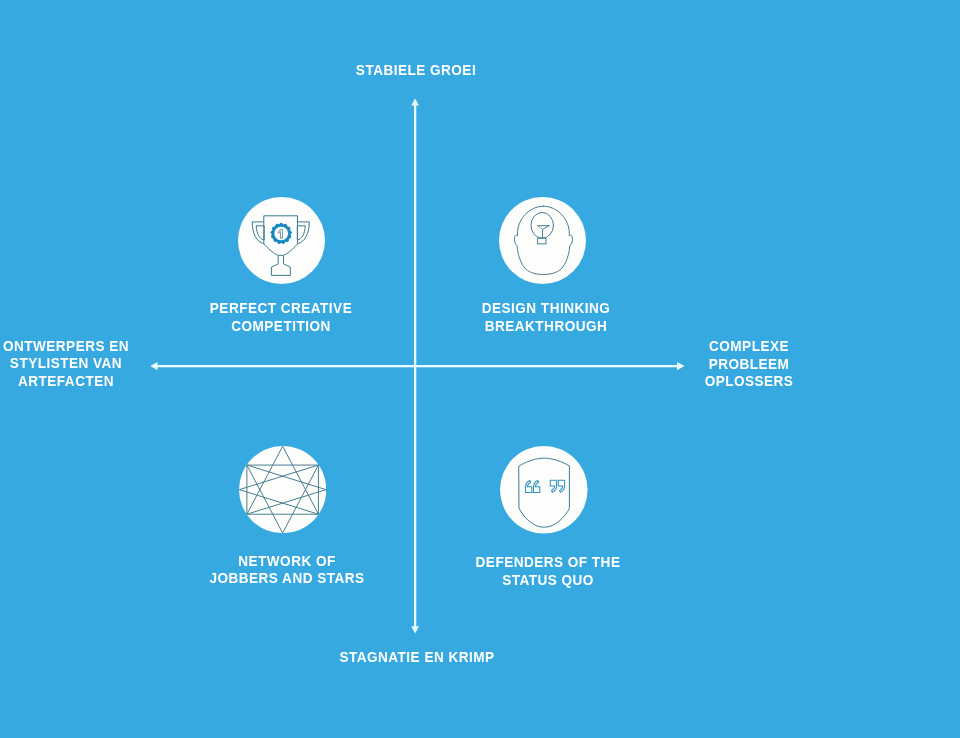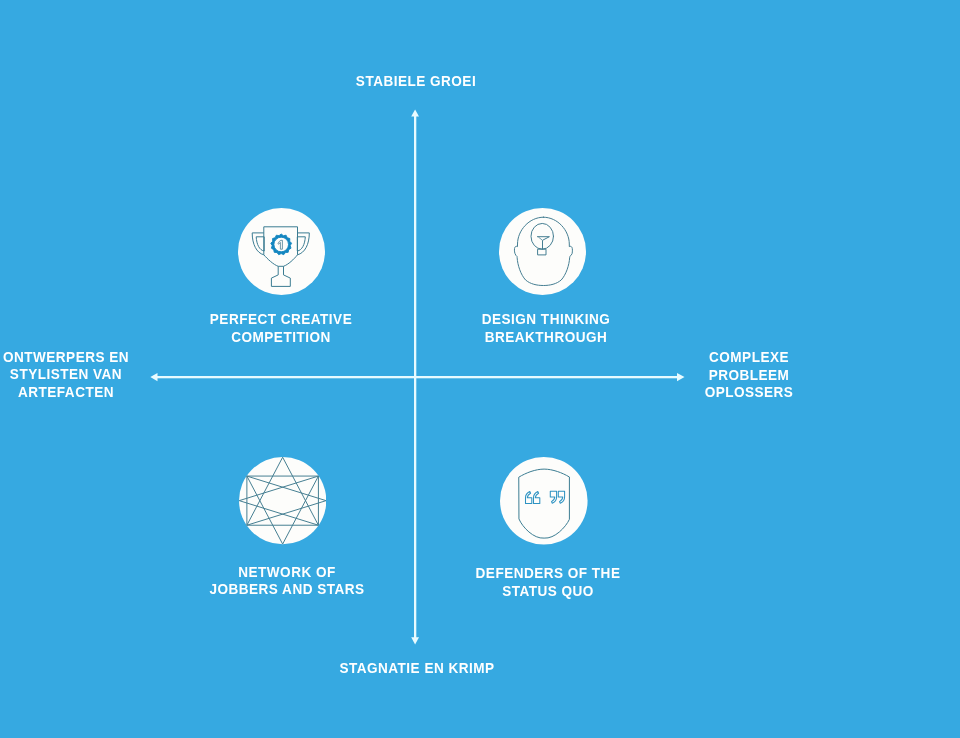--- a/index.html
+++ b/index.html
@@ -4,21 +4,21 @@
 <title>Strategic Quadrant Diagram</title>
 <style>
   html, body { margin: 0; padding: 0; }
   body {
     width: 960px; height: 738px;
     background: #36a9e1;
     font-family: "Liberation Sans", sans-serif;
     overflow: hidden; position: relative;
     -webkit-font-smoothing: antialiased;
   }
-  #stage { position: absolute; left: 0; top: 11px; width: 960px; height: 582px; }
+  #stage { position: absolute; left: 0; top: 0; width: 960px; height: 582px; }
   .axis-svg { position: absolute; left: 0; top: 0; width: 960px; height: 738px; }
   .label {
     position: absolute;
     color: #ffffff;
     font-weight: bold;
     font-size: 15.5px;
     letter-spacing: 0.55px;
     text-align: center;
     white-space: nowrap;
     width: 0;

